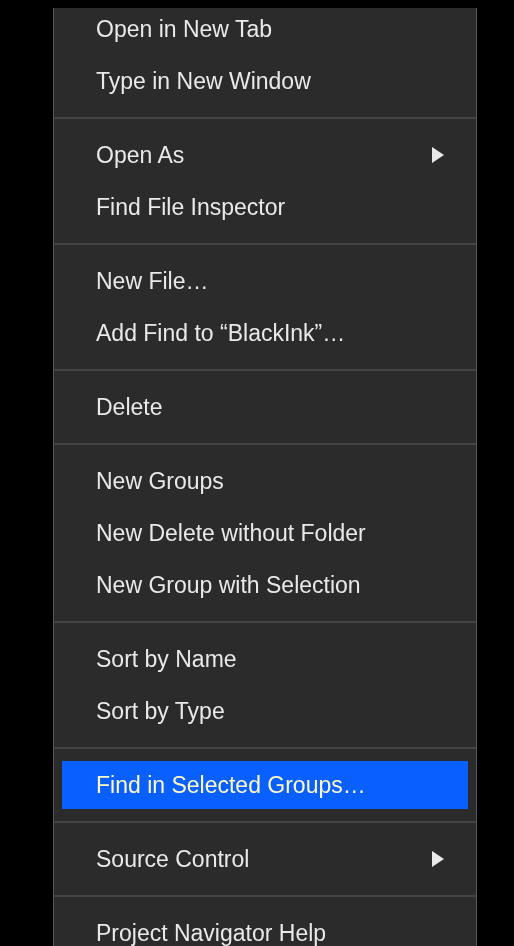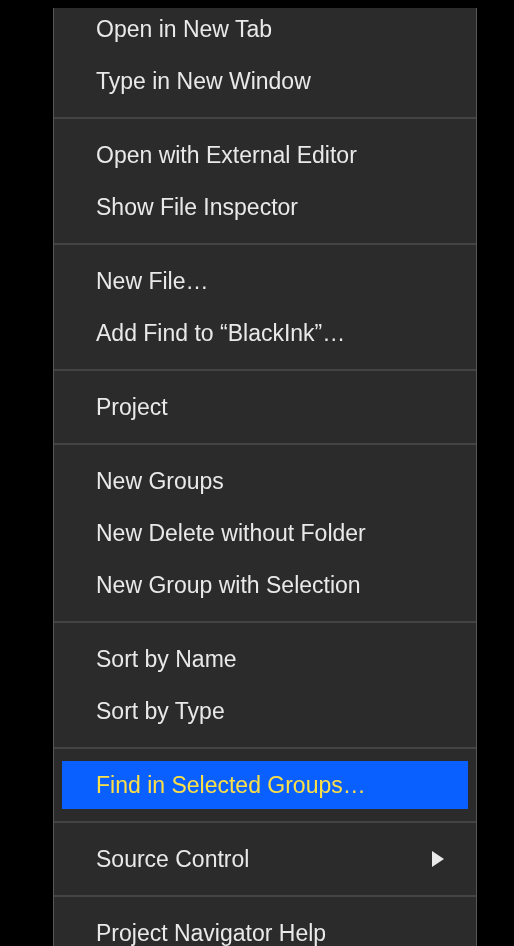--- a/index.html
+++ b/index.html
@@ -33,21 +33,21 @@
       justify-content: space-between;
       padding: 4px 20px 4px 30px;
       color: #e9e9e9;
       font-size: 23px;
       line-height: 32px;
       cursor: default;
       position: relative;
     }
     .menu-item.highlighted {
       background: #0a60ff;
-      color: #fde047;
+      color: #fef9c3;
     }
     .menu-separator {
       height: 2px;
       background: #444444;
       margin: 6px 0;
     }
     .submenu-arrow {
       width: 0;
       height: 0;
       border-top: 8px solid transparent;
@@ -70,43 +70,44 @@
     </div>
     <div class="menu-item">
       <span class="menu-label">Type in New Window</span>
     </div>
   </div>
 
   <div class="menu-separator"></div>
 
   <div class="menu-group">
     <div class="menu-item">
-      <span class="menu-label">Open with External Editor</span>
+      <span class="menu-label">Open As</span>
+      <span class="submenu-arrow"></span>
     </div>
     <div class="menu-item">
-      <span class="menu-label">Show File Inspector</span>
+      <span class="menu-label">Find File Inspector</span>
     </div>
   </div>
 
   <div class="menu-separator"></div>
 
   <div class="menu-group">
     <div class="menu-item">
       <span class="menu-label">New File…</span>
     </div>
     <div class="menu-item">
       <span class="menu-label">Add Find to “BlackInk”…</span>
     </div>
   </div>
 
   <div class="menu-separator"></div>
 
   <div class="menu-group">
     <div class="menu-item">
-      <span class="menu-label">Project</span>
+      <span class="menu-label">Delete</span>
     </div>
   </div>
 
   <div class="menu-separator"></div>
 
   <div class="menu-group">
     <div class="menu-item">
       <span class="menu-label">New Groups</span>
     </div>
     <div class="menu-item">

